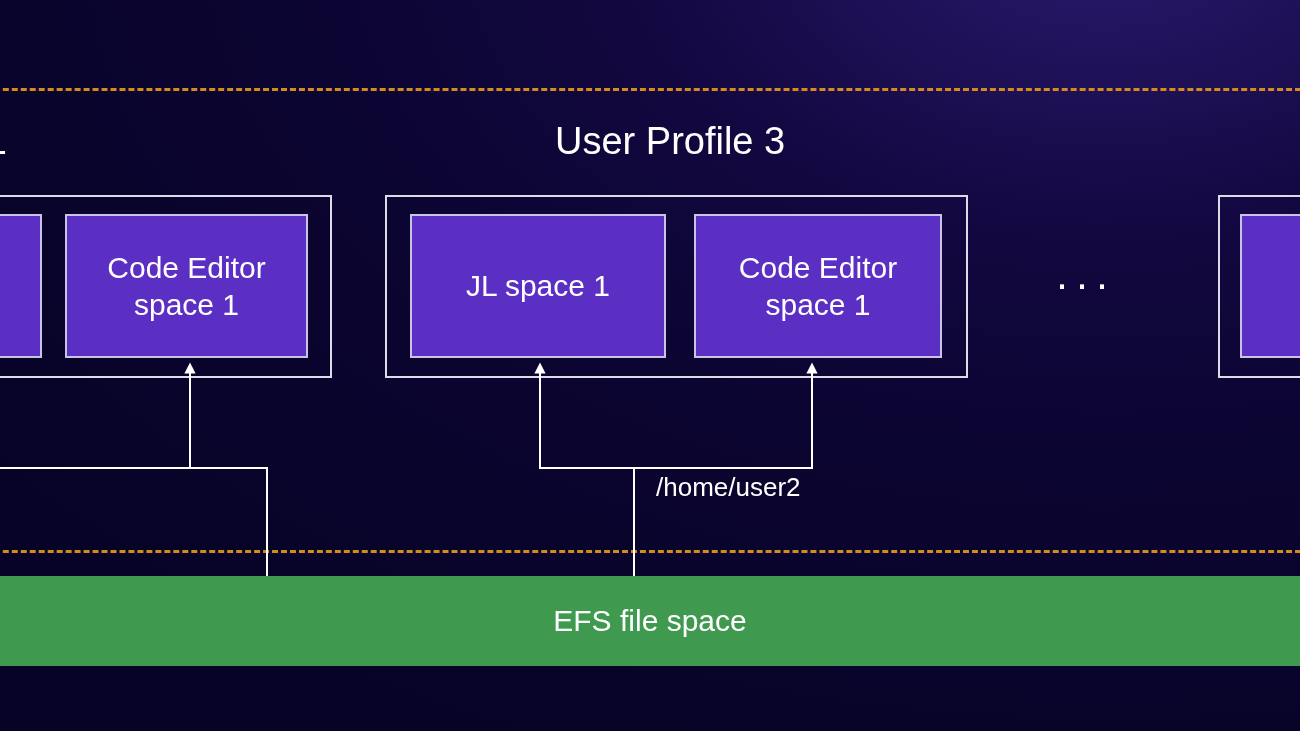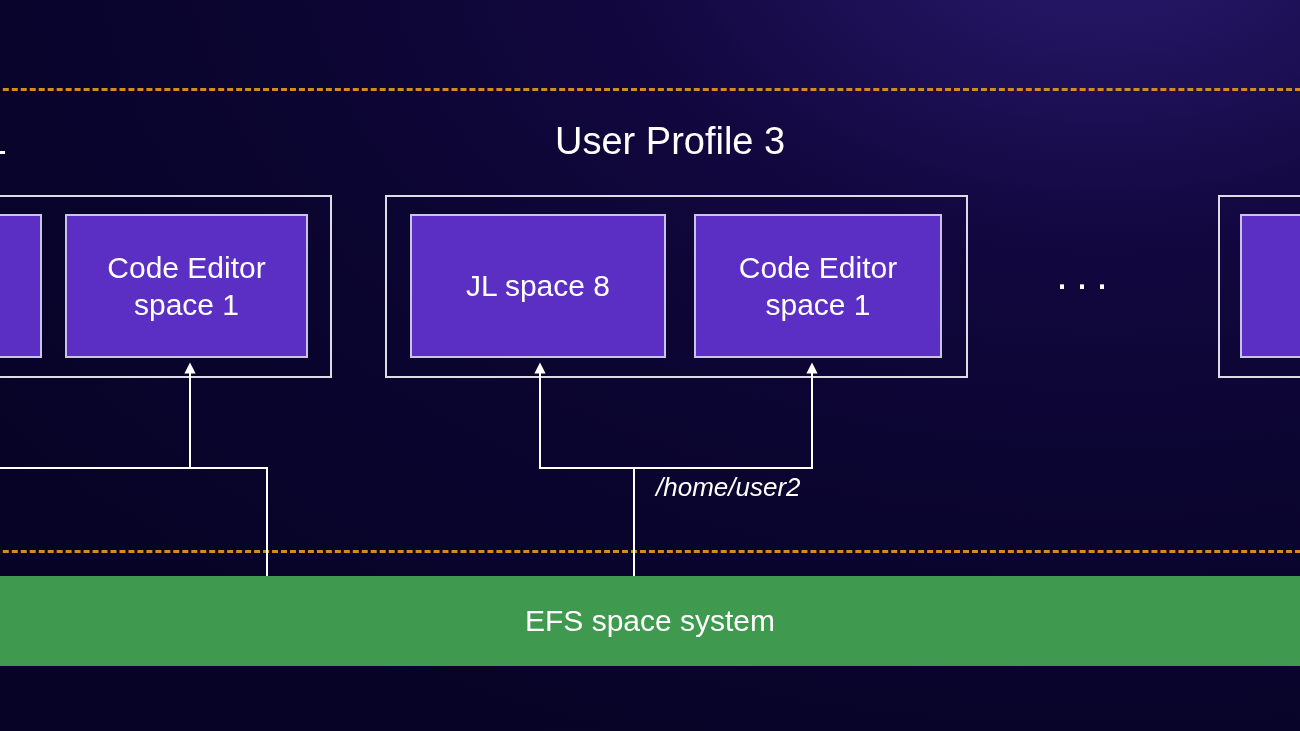--- a/index.html
+++ b/index.html
@@ -55,21 +55,20 @@
     align-items: center;
     justify-content: center;
     font-size: 30px;
     color: #ffffff;
   }
   .path-label {
     position: absolute;
     font-size: 26px;
     color: #ffffff;
     white-space: nowrap;
-    font-style: italic;
   }
   svg.arrows {
     position: absolute;
     inset: 0;
     width: 1300px;
     height: 731px;
     pointer-events: none;
   }
 </style>
 </head>
@@ -84,36 +83,36 @@
   <div class="profile-box" style="left:-60px; top:195px; width:392px; height:183px;"></div>
   <div class="space-box" style="left:-58px; top:214px; width:100px; height:144px;"></div>
   <div class="space-box" style="left:65px; top:214px; width:243px; height:144px;">
     <span style="white-space:pre-line;">Code Editor
 space 1</span>
   </div>
 
   <div class="title" style="left:555px; top:120px;">User Profile 3</div>
   <div class="profile-box" style="left:385px; top:195px; width:583px; height:183px;"></div>
   <div class="space-box" style="left:410px; top:214px; width:256px; height:144px;">
-    <span>JL space 8</span>
+    <span>JL space 1</span>
   </div>
   <div class="space-box" style="left:694px; top:214px; width:248px; height:144px;">
     <span style="white-space:pre-line;">Code Editor
 space 1</span>
   </div>
 
   <div class="ellipsis" style="left:1055px; top:260px;">···</div>
 
   <div class="profile-box" style="left:1218px; top:195px; width:200px; height:183px;"></div>
   <div class="space-box" style="left:1240px; top:214px; width:200px; height:144px;"></div>
 
   <div class="path-label" style="left:656px; top:472px;">/home/user2</div>
 
   <div class="efs" style="left:-60px; top:576px; width:1420px; height:90px;">
-    <span>EFS space system</span>
+    <span>EFS file space</span>
   </div>
 
   <svg class="arrows">
     <defs>
       <marker id="ah" viewBox="0 0 10 10" refX="5" refY="5" markerWidth="7" markerHeight="7" orient="auto-start-reverse">
         <path d="M 1 1 L 9 5 L 1 9 z" fill="#ffffff"></path>
       </marker>
     </defs>
     <g stroke="#ffffff" stroke-width="2" fill="none">
 

